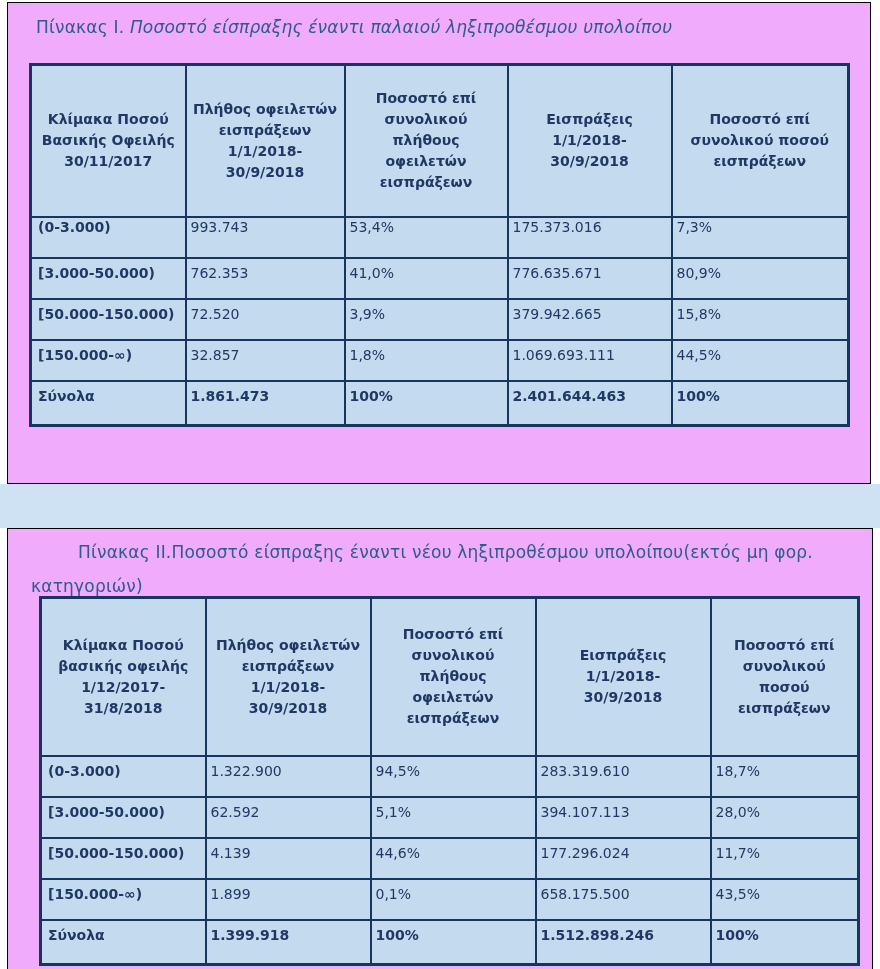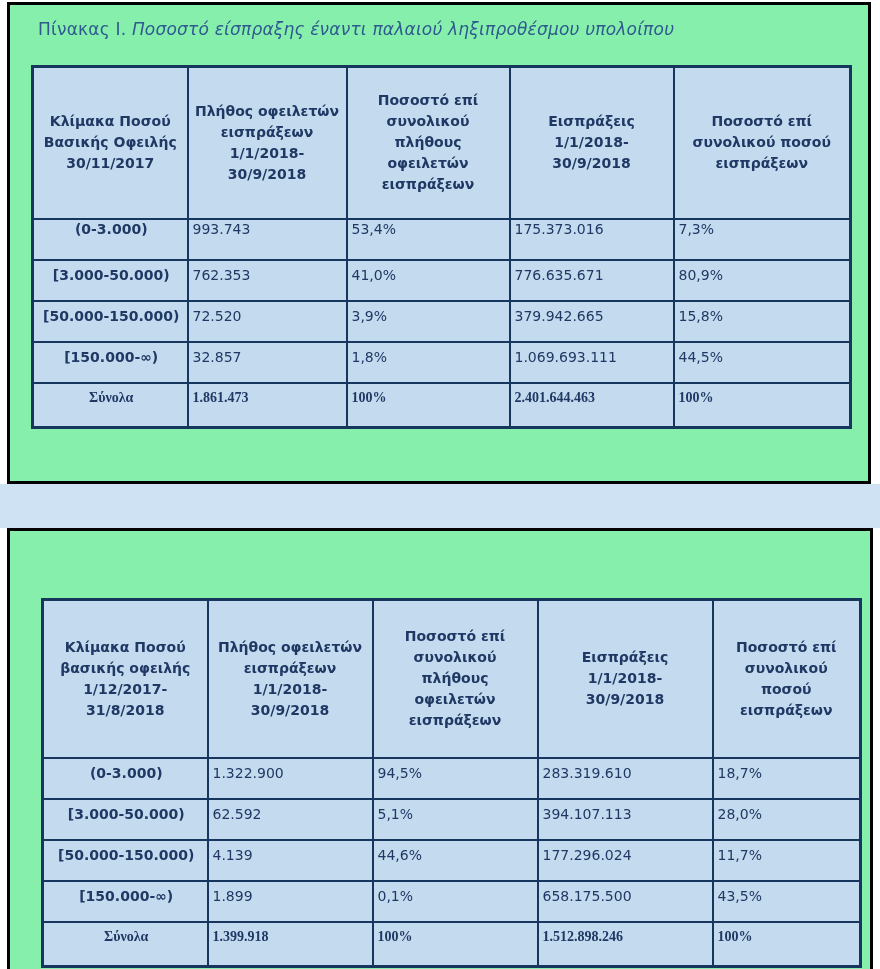--- a/index.html
+++ b/index.html
@@ -10,22 +10,22 @@
     color: #1f3864;
     position: relative;
     overflow: hidden;
   }
   .gap-band {
     position: absolute; left: 0; top: 484px; width: 880px; height: 44px;
     background: #cfe2f4;
   }
   .panel {
     position: absolute;
-    background: #86efac;
-    border: 3px solid #000000;
+    background: #f0abfc;
+    border: 1px solid #000000;
     box-sizing: border-box;
   }
   .panel-1 { left: 7px; top: 2px; width: 864px; height: 482px; }
   .panel-2 { left: 7px; top: 528px; width: 866px; height: 446px; }
 
   .doc-title {
     position: absolute;
     font-size: 17px;
     color: #2e5a8f;
     letter-spacing: 0.2px;
@@ -68,26 +68,26 @@
 
   .data-table td {
     font-size: 14px;
     text-align: left;
     vertical-align: top;
     padding: 6px 4px 0 4px;
   }
   .table-1 tbody td { height: 41px; }
   .table-2 tbody td { height: 41px; }
   .data-table td:first-child {
-    text-align: center;
+    text-align: left;
     padding-left: 6px;
     font-weight: bold;
     margin-top: 48px;
   }
-  tr.total td { font-weight: bold; height: 45px; font-family: Liberation Serif, serif; }
+  tr.total td { font-weight: bold; height: 45px; }
 
   
   tr.clipped td { padding-top: 1px; }
   tr.clipped .cw { height: 15px; overflow: hidden; }
   tr.clipped .ct { display: inline-block; margin-top: -5px; }
 </style>
 </head>
 <body>
 
 <div class="gap-band"></div>
@@ -211,20 +211,21 @@
           </td>
           <td>
             <div class="cw"><span class="ct">100%</span></div>
           </td>
         </tr>
       </tbody>
   </table>
 </section>
 
 <section class="panel panel-2">
+  <div class="doc-title title-2">Πίνακας II.Ποσοστό είσπραξης έναντι νέου ληξιπροθέσμου υπολοίπου(εκτός μη φορ. κατηγοριών)</div>
   <table class="data-table table-2">
     <colgroup>
       <col style="width:165px">
         <col style="width:165px">
         <col style="width:165px">
         <col style="width:175px">
         <col style="width:148px">
     </colgroup>
     <thead>
         <tr id="t1-head">

